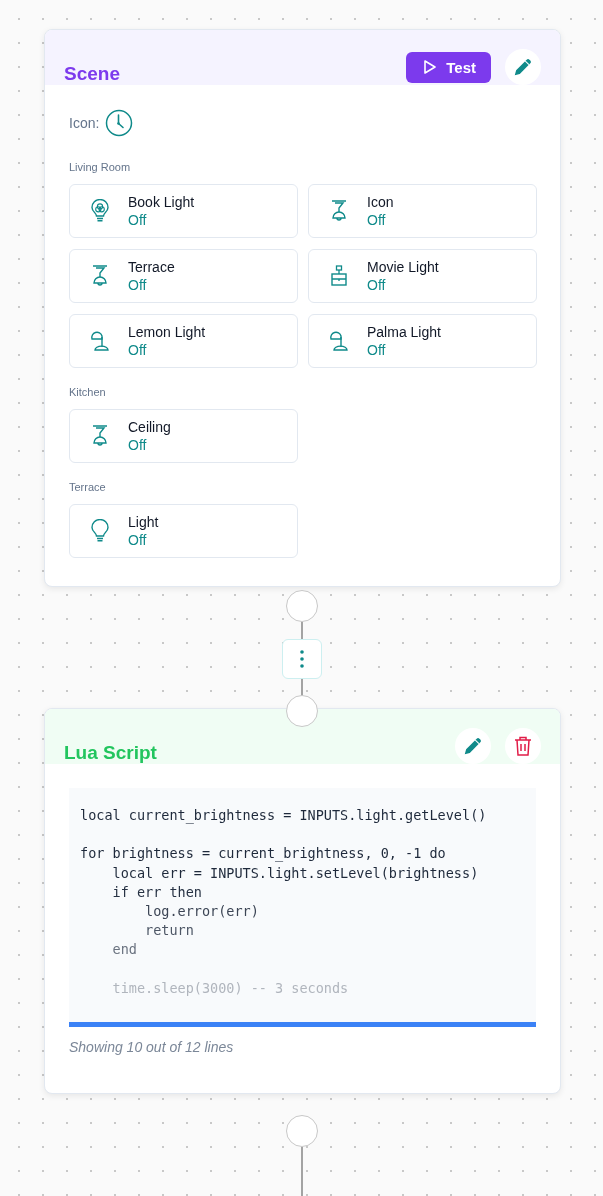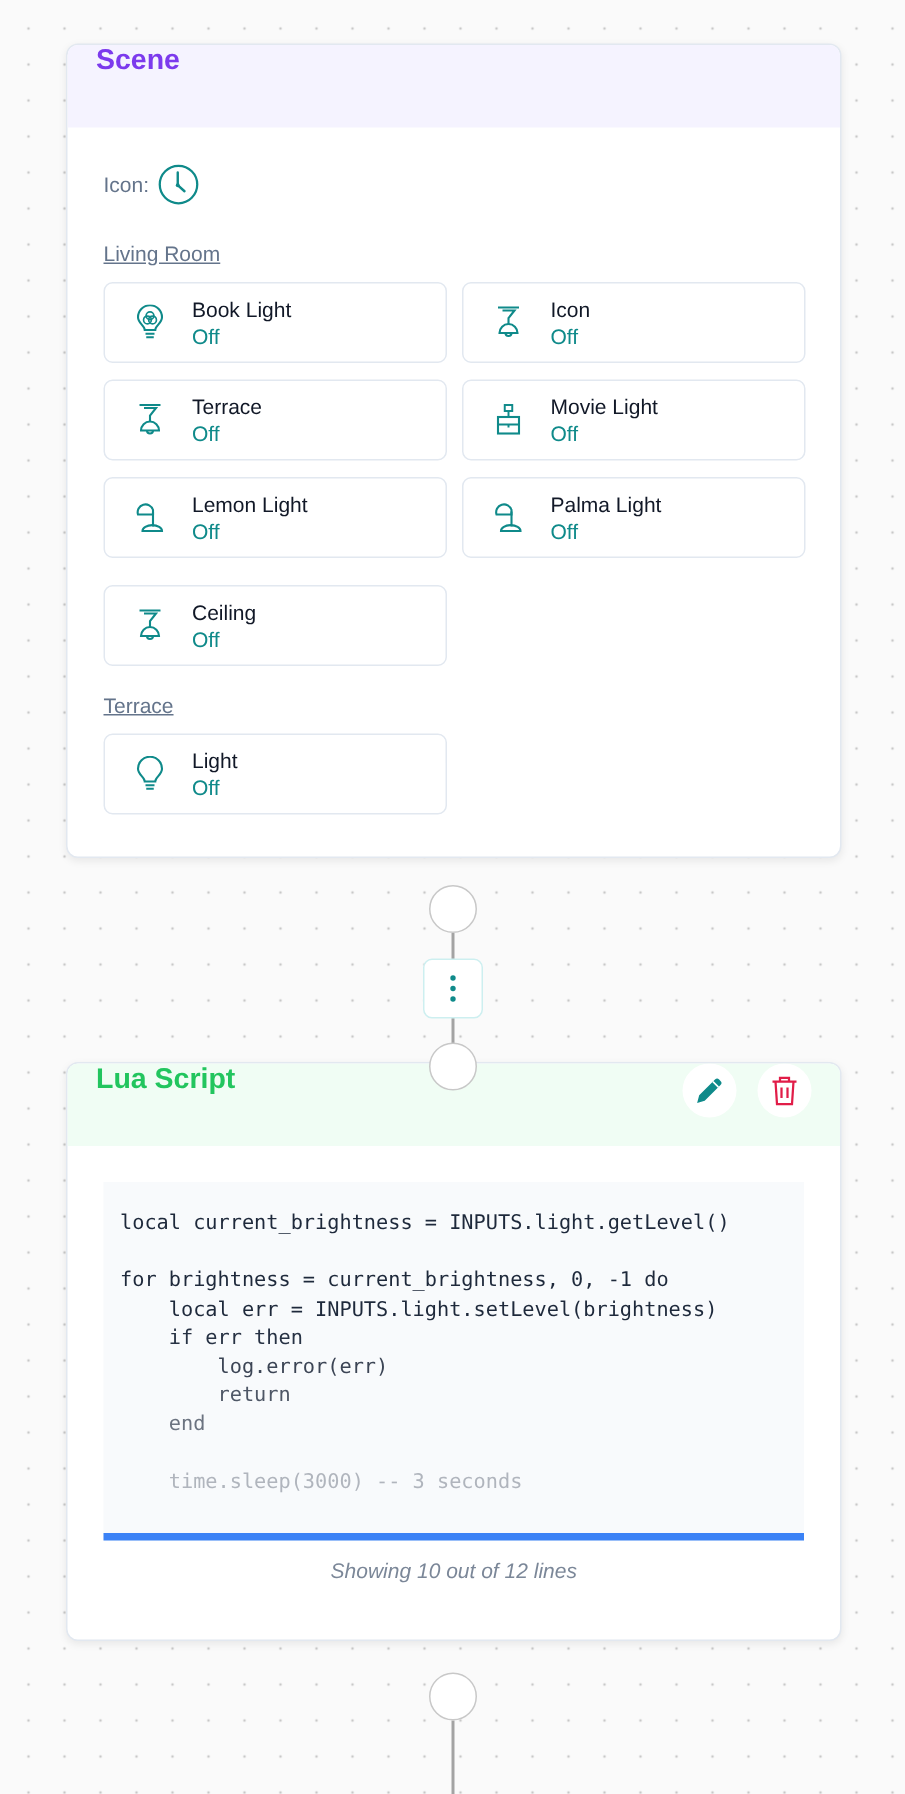--- a/index.html
+++ b/index.html
@@ -19,42 +19,42 @@
     width: 517px;
     background: #fff;
     border: 1px solid #e2e8f0;
     border-radius: 8px;
     box-shadow: 0 2px 6px rgba(0,0,0,0.08);
     overflow: hidden;
   }
   .card-header {
     height: 55px;
     display: flex;
-    align-items: flex-start;
+    align-items: flex-end;
     justify-content: space-between;
     padding: 0 19px 0 19px;
   }
   .scene-header { background: #f5f3ff; }
   .lua-header { background: #f0fdf4; }
   .card-title { font-size: 19px; font-weight: bold; }
   .scene-title { color: #7c3aed; }
   .lua-title { color: #22c55e; }
   .header-actions { display: flex; align-items: center; gap: 14px; }
   .test-btn {
     background: #7c3aed; color: #fff; border: none; border-radius: 6px;
     height: 31px; padding: 0 15px 0 17px; display: flex; align-items: center; gap: 9px;
     font-family: "Liberation Sans", sans-serif; font-size: 15px; font-weight: bold; cursor: pointer;
   }
   .icon-btn {
     width: 36px; height: 36px; border-radius: 50%; background: #fff;
     display: flex; align-items: center; justify-content: center; cursor: pointer;
   }
   .scene-body { padding: 24px 24px 28px 24px; }
   .icon-row { display: flex; align-items: center; gap: 6px; font-size: 14px; color: #64748b; margin-bottom: 24px; }
-  .section-label { font-size: 14px; color: #64748b; margin-bottom: 11px; text-decoration: underline; }
+  .section-label { font-size: 11px; color: #64748b; margin-bottom: 11px; }
   .grid { display: grid; grid-template-columns: 229px 229px; gap: 11px 10px; margin-bottom: 18px; }
   .grid:last-child { margin-bottom: 0; }
   .device {
     height: 54px; border: 1px solid #e2e8f0; border-radius: 6px;
     display: flex; align-items: center; padding-left: 19px; cursor: pointer; background: #fff;
   }
   .device-icon { width: 22px; height: 24px; display: flex; align-items: center; justify-content: center; margin-right: 17px; }
   .device-text { display: flex; flex-direction: column; gap: 2px; }
   .device-name { font-size: 14px; color: #111827; }
   .device-state { font-size: 14px; color: #0f8a8a; }
@@ -69,28 +69,42 @@
     display: flex; align-items: center; justify-content: center; z-index: 2; cursor: pointer;
   }
   .lua-body { padding: 24px 24px 0 24px; }
   .lua-summary { font-size: 16px; color: #475569; margin-bottom: 20px; }
   .code-box {
     background: #f8fafc; padding: 18px 11px 24px 11px; border-bottom: 5px solid #3b82f6;
     font-family: "DejaVu Sans Mono", monospace; font-size: 13.5px; line-height: 19.2px; color: #1e293b;
     white-space: pre;
   }
   .code-line { display: block; height: 19.2px; }
-  .code-footer { text-align: center; font-style: italic; font-size: 14px; color: #7b8798; padding: 12px 0 38px 0; }
+  .code-footer { font-style: italic; font-size: 14px; color: #7b8798; padding: 12px 0 38px 0; }
 </style>
 </head>
 <body>
 
 <div class="card" style="top:29px;">
   <div class="card-header scene-header">
     <span class="card-title scene-title">Scene</span>
+    <div class="header-actions">
+      <button class="test-btn">
+        <svg width="14" height="16" viewBox="0 0 14 16">
+            <path d="M2 2 L12 8 L2 14 Z" fill="none" stroke="#fff" stroke-width="1.6" stroke-linejoin="round"></path>
+          </svg>
+        <span>Test</span>
+      </button>
+      <div class="icon-btn">
+        <svg width="22" height="22" viewBox="0 0 24 24">
+            <path d="M3 21 L4.5 15.5 L16 4 a2.1 2.1 0 0 1 3 0 l1 1 a2.1 2.1 0 0 1 0 3 L8.5 19.5 Z" fill="#0f8a8a"></path>
+            <path d="M14.5 5.5 L18.5 9.5" stroke="#fff" stroke-width="1.2"></path>
+          </svg>
+      </div>
+    </div>
   </div>
   <div class="scene-body">
     <div class="icon-row">
       <span>Icon:</span>
       <svg width="28" height="28" viewBox="0 0 28 28">
           <circle cx="14" cy="14" r="12.5" fill="none" stroke="#0f8a8a" stroke-width="1.5"></circle>
           <path d="M13.5 6 L13.5 14.5 L18 18.5" fill="none" stroke="#0f8a8a" stroke-width="1.6" stroke-linecap="round"></path>
           <circle cx="13.5" cy="14.5" r="1.3" fill="#0f8a8a"></circle>
         </svg>
     </div>
@@ -173,20 +187,21 @@
               <path d="M5 21 A5 3 0 0 1 18 21 Z" fill="none" stroke="#0f8a8a" stroke-width="1.4"></path>
             </svg>
           </div>
         <div class="device-text">
             <span class="device-name">Palma Light</span>
             <span class="device-state">Off</span>
           </div>
       </div>
     </div>
 
+    <div class="section-label">Kitchen</div>
     <div class="grid">
       <div class="device">
         <div class="device-icon">
             <svg width="18" height="24" viewBox="0 0 18 24">
               <path d="M2 2 H16 M5 4 H13 L9 9 V13" fill="none" stroke="#0f8a8a" stroke-width="1.4"></path>
               <path d="M3 19 A6 6 0 0 1 15 19 Z" fill="none" stroke="#0f8a8a" stroke-width="1.4"></path>
               <path d="M7 19 A2 2 0 0 0 11 19" fill="none" stroke="#0f8a8a" stroke-width="1.4"></path>
             </svg>
           </div>
         <div class="device-text">

